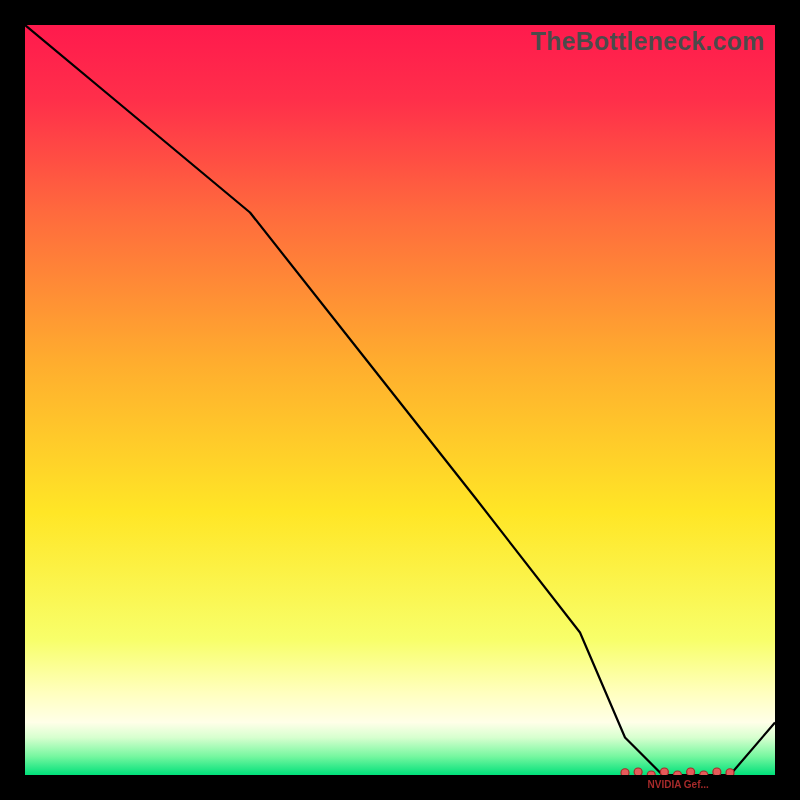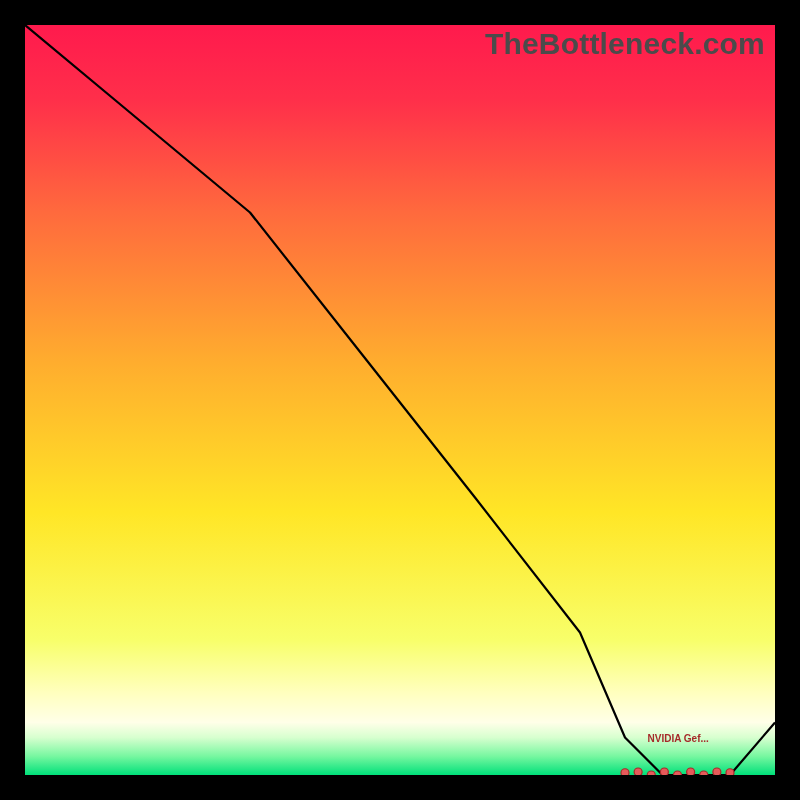--- a/index.html
+++ b/index.html
@@ -26,21 +26,21 @@
   svg {
     position: absolute;
     inset: 0;
     width: 100%;
     height: 100%;
   }
   .watermark {
     position: absolute;
     top: 2px;
     right: 10px;
-    font-size: 30px;
+    font-size: 25px;
     font-weight: 600;
     color: #4b4b4b;
     letter-spacing: 0.2px;
   }
   .marker-label {
     position: absolute;
     font-size: 10px;
     font-weight: 700;
     color: #a62a2a;
     white-space: nowrap;
@@ -76,15 +76,15 @@
           <circle cx="626.25" cy="750" r="4" fill="#e55a5a" stroke="#a62a2a" stroke-width="1.2"></circle>
           <circle cx="639.375" cy="747" r="4" fill="#e55a5a" stroke="#a62a2a" stroke-width="1.2"></circle>
           <circle cx="652.5" cy="750" r="4" fill="#e55a5a" stroke="#a62a2a" stroke-width="1.2"></circle>
           <circle cx="665.625" cy="747" r="4" fill="#e55a5a" stroke="#a62a2a" stroke-width="1.2"></circle>
           <circle cx="678.75" cy="750" r="4" fill="#e55a5a" stroke="#a62a2a" stroke-width="1.2"></circle>
           <circle cx="691.875" cy="747" r="4" fill="#e55a5a" stroke="#a62a2a" stroke-width="1.2"></circle>
           <circle cx="705" cy="747.75" r="4" fill="#e55a5a" stroke="#a62a2a" stroke-width="1.2"></circle>
         </g>
     </svg>
     <div class="watermark">TheBottleneck.com</div>
-    <div class="marker-label" id="marker-label" style="left: 622.5px; top: 708px;">NVIDIA Gef...</div>
+    <div class="marker-label" id="marker-label" style="left: 622.5px; top: 754px;">NVIDIA Gef...</div>
   </div>
 </div>
 
 </body></html>

